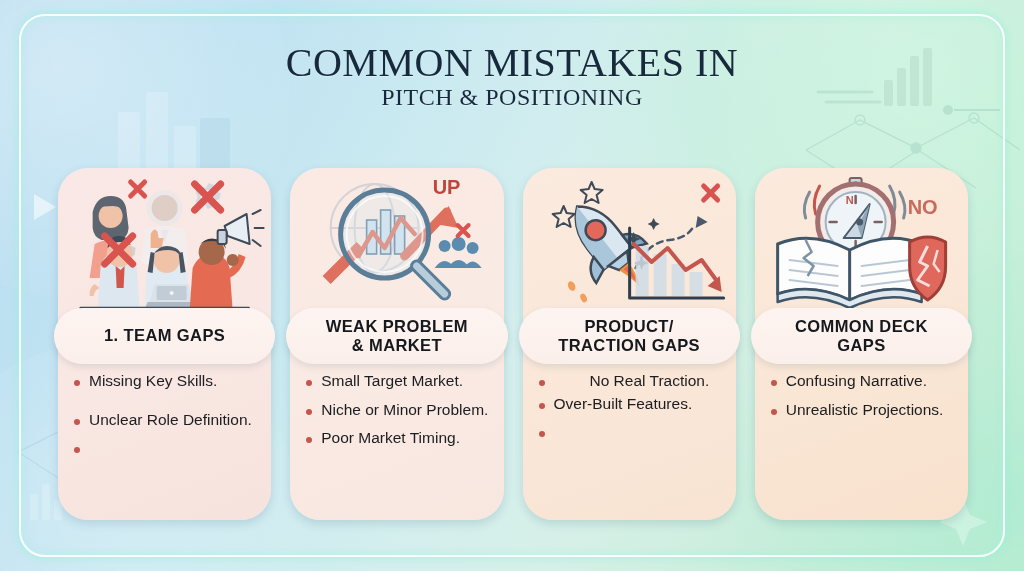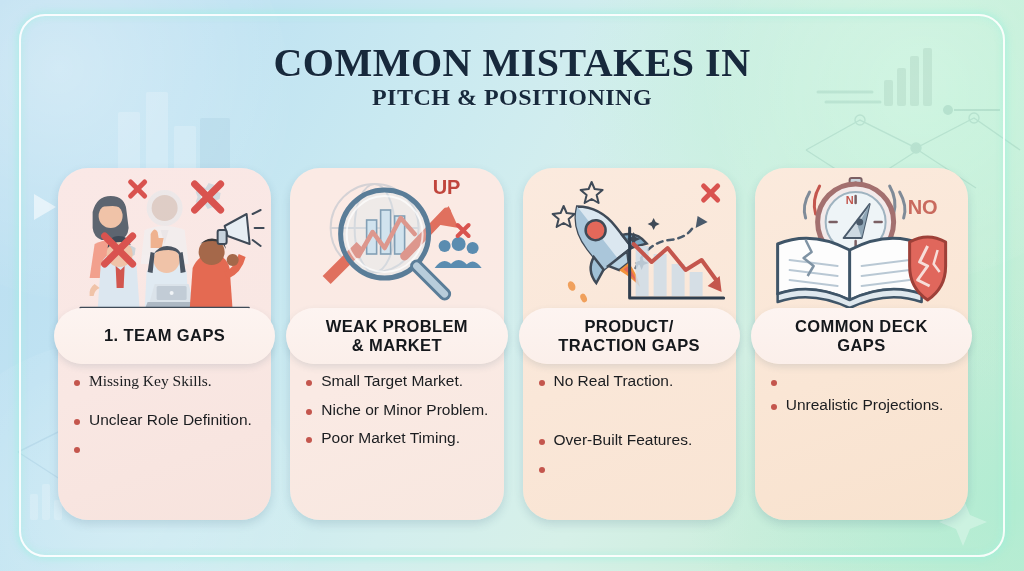--- a/index.html
+++ b/index.html
@@ -73,21 +73,21 @@
   }
 
   
   .heading {
     position: absolute;
     left: 0; top: 42px;
     width: 1024px;
     text-align: center;
     font-family: "Liberation Serif", serif;
     color: #17293c;
-    font-weight: 700;
+    font-weight: 400;
     letter-spacing: 0.5px;
     line-height: 1.07;
     text-shadow: 0 1px 1px rgba(255,255,255,0.35);
   }
   .heading .line { display: block; font-size: 40px; }
   .heading .line2 { font-size: 24px; }
 
   
   .cards {
     position: absolute;
@@ -166,22 +166,22 @@
     background: #c4564d;
     margin-top: 8px;
     margin-right: 9px;
   }
   .bullet .btext {
     font-size: 15.5px;
     line-height: 1.2;
     color: #1b1d20;
     font-weight: 400;
   }
-  .card.c1 .bullet:nth-child(1) { margin-bottom: 20px; font-family: Liberation Serif, serif; }
-  .card.c3 .bullet:nth-child(1) { margin-bottom: 40px; }
+  .card.c1 .bullet:nth-child(1) { margin-bottom: 20px; }
+  .card.c3 .bullet:nth-child(1) { margin-bottom: 4px; gap: 36px; }
 </style>
 </head>
 <body>
 
 <div id="infographic">
 
   <div class="deco blob-tl"></div>
   <div class="deco blob-tr"></div>
   <div class="deco blob-bl"></div>
 
@@ -564,20 +564,21 @@
       </div>
 
       <div class="pill">
         <span class="pill-text">COMMON DECK
 GAPS</span>
       </div>
 
       <div class="bullets">
         <div class="bullet">
           <span class="dot"></span>
+          <span class="btext">Confusing Narrative.</span>
         </div>
         <div class="bullet">
           <span class="dot"></span>
           <span class="btext">Unrealistic Projections.</span>
         </div>
       </div>
     </div>
 
   </div>
 </div>

